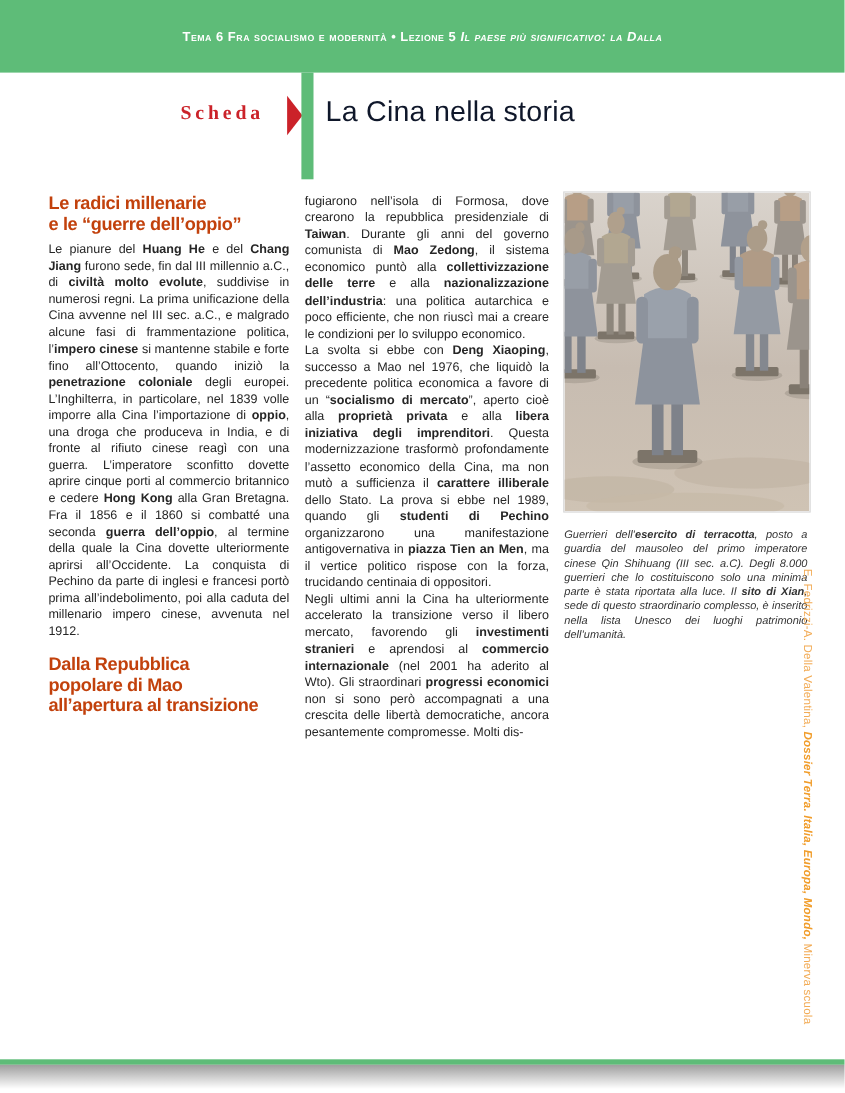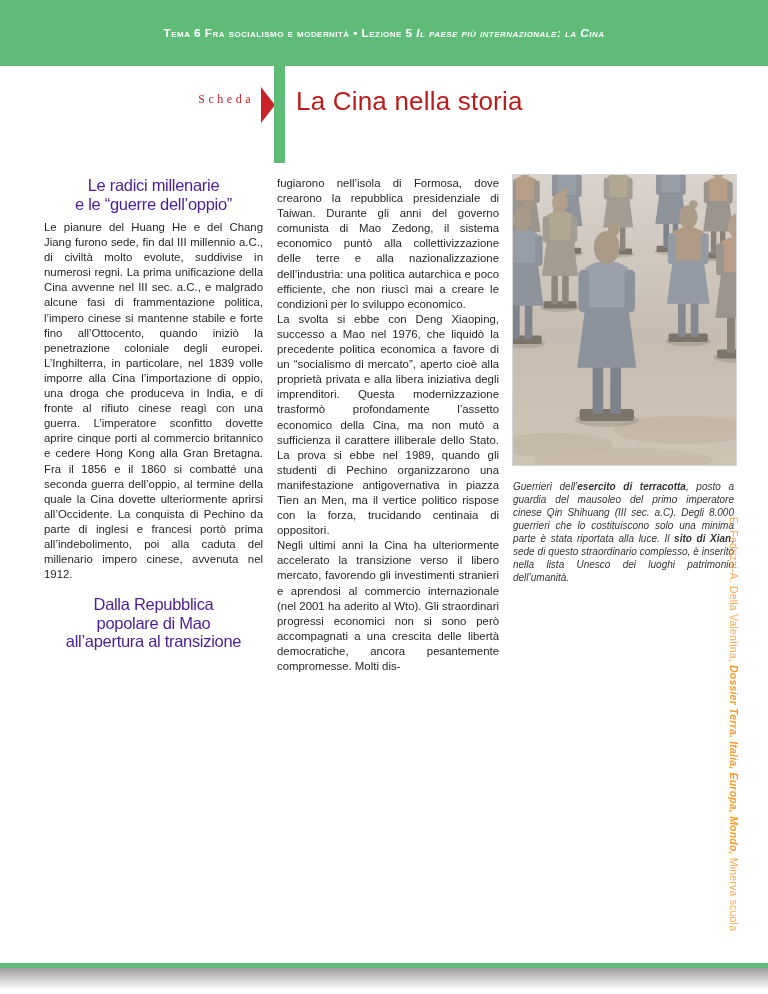--- a/index.html
+++ b/index.html
@@ -7,41 +7,41 @@
         font-family:"Liberation Sans",sans-serif;}
 
   
   .band{position:absolute;left:0;top:0;width:768px;height:66px;background:#5ebc78;
         display:flex;align-items:center;justify-content:center;}
   .band-text{color:#ffffff;font-size:11.8px;font-weight:bold;letter-spacing:.45px;
              font-variant:small-caps;white-space:nowrap;}
   .band-text .i{font-style:italic;}
 
   
-  .scheda{position:absolute;left:150px;top:92px;width:104px;text-align:right;
-          font-family:"Liberation Serif",serif;font-weight:normal;font-size:12px;
+  .scheda{position:absolute;left:150px;top:92px;width:104px;text-align:center;
+          font-family:"Liberation Serif",serif;font-weight:bold;font-size:18px;
           letter-spacing:3.5px;color:#cb2229;}
   .arrow{position:absolute;left:261px;top:87px;width:0;height:0;
          border-left:14px solid #cb2229;border-top:18px solid transparent;border-bottom:18px solid transparent;}
   .vline{position:absolute;left:274px;top:66px;width:11px;height:97px;background:#5ebc78;}
   .title{position:absolute;left:296px;top:86px;margin:0;font-size:26px;line-height:30px;
-         font-weight:normal;color:#b91c1c;letter-spacing:.2px;}
+         font-weight:normal;color:#0f172a;letter-spacing:.2px;}
 
   
   .col{position:absolute;top:176px;}
   .col1{left:44px;width:219px;}
   .col2{left:277px;width:222px;}
   .col3{left:513px;top:175px;width:225px;}
 
-  .hd{margin:0 0 7px 0;font-size:16.5px;line-height:18.5px;font-weight:normal;color:#4c1d95;
-      white-space:pre-line;letter-spacing:-.3px;text-align:center;}
+  .hd{margin:0 0 7px 0;font-size:16.5px;line-height:18.5px;font-weight:bold;color:#c2410c;
+      white-space:pre-line;letter-spacing:-.3px;}
   .hd2{margin-top:13px;}
   .body{margin:0;font-size:11.4px;line-height:15.1px;text-align:justify;color:#262626;
         hyphens:auto;-webkit-hyphens:auto;}
-  .body .b{font-weight:normal;}
+  .body .b{font-weight:bold;}
   .caption .b{font-weight:bold;}
 
   
   .photo{margin:0;width:223px;height:290px;outline:1px solid #d6d6d6;overflow:hidden;}
   .ph{display:block;}
   .ph .base{fill:#7c7469;}
   .ph .leg{fill:var(--leg,#847e76);}
   .ph .robe{fill:var(--robe,#99938e);}
   .ph .arm{fill:var(--robe,#99938e);}
   .ph .torso{fill:var(--torso,#a39a90);}
@@ -67,21 +67,21 @@
   .foot-line{position:absolute;left:0;top:963px;width:768px;height:5px;background:#5ebc78;}
   .foot-shadow{position:absolute;left:0;top:968px;width:768px;height:22px;
                background:linear-gradient(#9e9e9e,rgba(255,255,255,0));}
 </style>
 </head>
 <body>
 
 <div class="page">
 
   <header class="band">
-    <div class="band-text"><span>Tema 6 Fra socialismo e modernità • Lezione 5 </span><span class="i">Il paese più internazionale: la Cina</span></div>
+    <div class="band-text"><span>Tema 6 Fra socialismo e modernità • Lezione 5 </span><span class="i">Il paese più significativo: la Dalla</span></div>
   </header>
 
   <div class="scheda">Scheda</div>
   <div class="arrow"></div>
   <div class="vline"></div>
   <h1 class="title">La Cina nella storia</h1>
 
   <section class="col col1">
     <h2 class="hd">Le radici millenarie
 e le “guerre dell’oppio”</h2>

